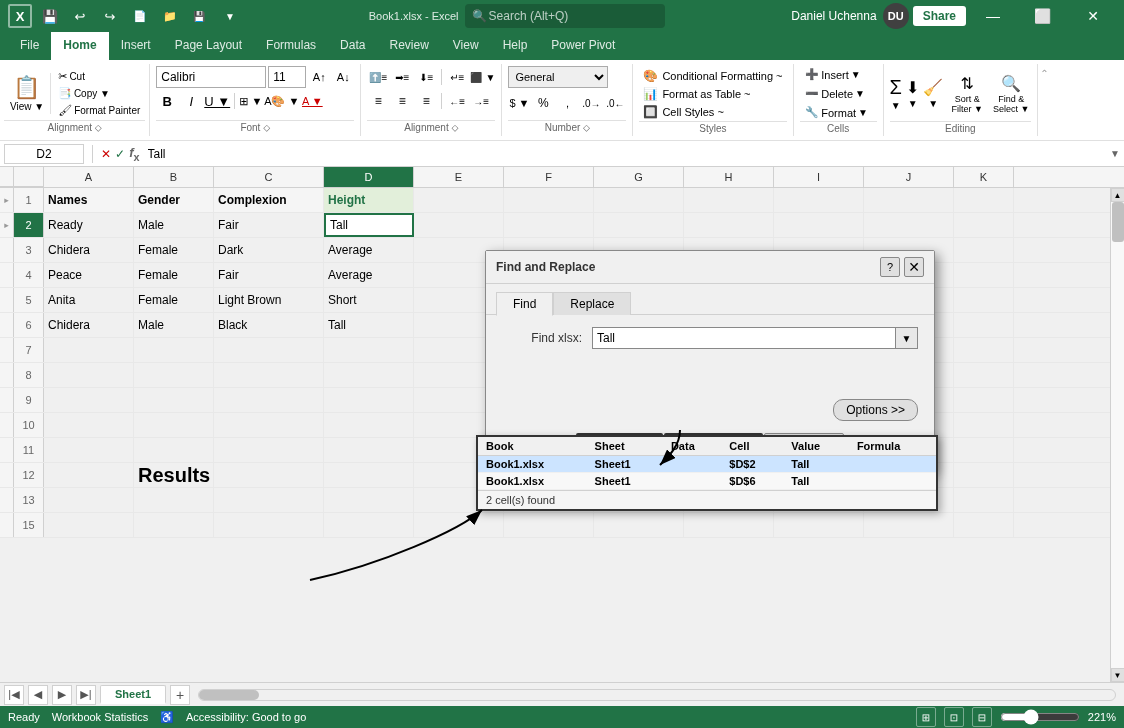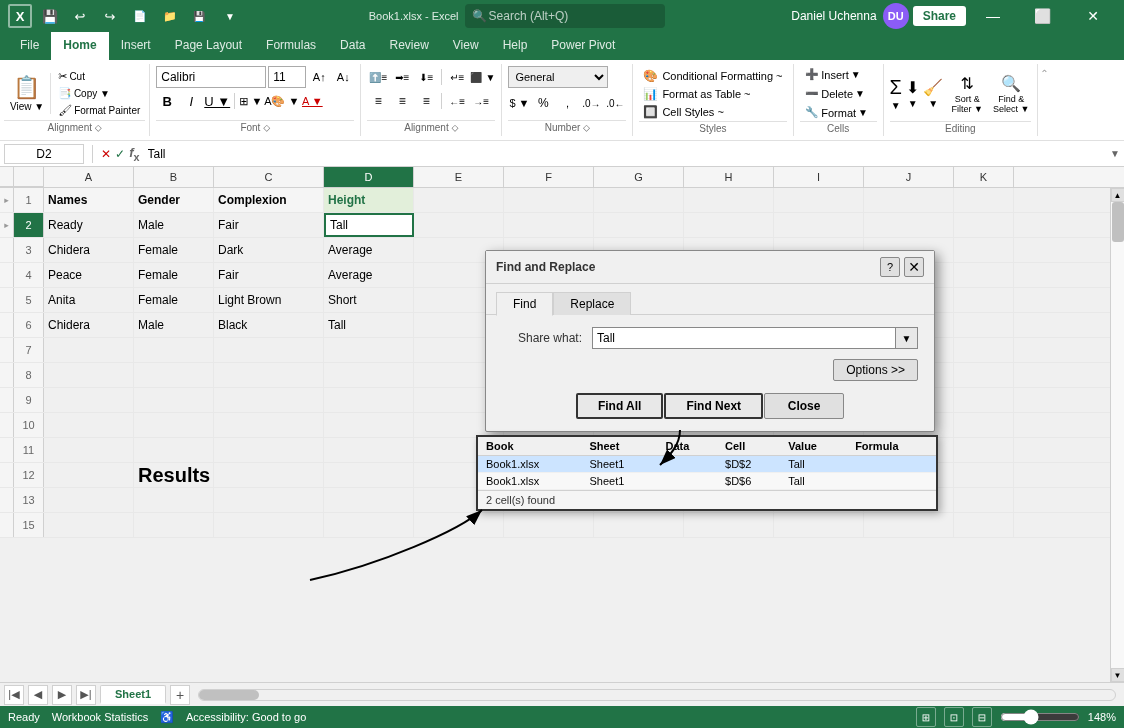--- a/index.html
+++ b/index.html
@@ -25,21 +25,21 @@
       border: none;
       border-radius: 4px;
       color: white;
       padding: 4px 32px 4px 8px;
       font-size: 12px;
       width: 200px;
       height: 24px;
     }
     .title-search::placeholder { color: rgba(255,255,255,0.7); }
     .user-area { display: flex; align-items: center; gap: 6px; font-size: 12px; color: white; }
-    .user-avatar { width: 26px; height: 26px; border-radius: 50%; background: #8b5cf6; display: flex; align-items: center; justify-content: center; font-size: 11px; font-weight: bold; color: white; }
+    .user-avatar { width: 26px; height: 26px; border-radius: 50%; background: #404040; display: flex; align-items: center; justify-content: center; font-size: 11px; font-weight: bold; color: white; }
     .share-btn { background: white; color: #217346; border: none; border-radius: 3px; padding: 3px 10px; font-size: 12px; font-weight: 600; cursor: pointer; }
     .ribbon-tabs { display: flex; background: #217346; padding-left: 8px; }
     .ribbon-tab { padding: 6px 12px; color: rgba(255,255,255,0.85); font-size: 12px; cursor: pointer; border-bottom: 2px solid transparent; }
     .ribbon-tab.active { background: white; color: #217346; font-weight: 600; }
 
     .ribbon-content { display: flex; padding: 4px 0; background: white; border-bottom: 1px solid #e0e0e0; min-height: 80px; }
     .mini-btn { display: flex; align-items: center; gap: 2px; font-size: 11px; cursor: pointer; padding: 1px 3px; border-radius: 2px; }
     .font-name-box { width: 110px; height: 22px; border: 1px solid #ababab; font-size: 12px; padding: 0 4px; }
     .font-size-box { width: 38px; height: 22px; border: 1px solid #ababab; font-size: 12px; padding: 0 4px; }
     .fmtbtn { min-width: 22px; height: 22px; border: none; background: transparent; cursor: pointer; font-size: 13px; display: flex; align-items: center; justify-content: center; border-radius: 2px; }
@@ -152,40 +152,40 @@
     .dialog-tab { padding: 4px 16px; font-size: 12px; cursor: pointer; border: 1px solid #d0d0d0; background: #e0e0e0; border-bottom: none; }
     .dialog-tab.active { background: #f0f0f0; border-bottom: 1px solid #f0f0f0; margin-bottom: -1px; z-index: 1; }
     .dialog-body { padding: 12px 16px; border-top: 1px solid #d0d0d0; margin-top: -1px; }
 
     .form-row { display: flex; align-items: center; margin-bottom: 10px; gap: 10px; }
     .form-label { width: 80px; font-size: 12px; color: #333; text-align: right; }
     .form-input-wrap { flex: 1; display: flex; }
     .form-input { flex: 1; height: 22px; border: 1px solid #888; font-size: 12px; padding: 0 4px; background: white; }
     .form-dropdown-btn { width: 22px; height: 22px; border: 1px solid #888; border-left: none; background: #e8e8e8; cursor: pointer; display: flex; align-items: center; justify-content: center; font-size: 10px; }
 
-    .options-btn { background: #e0e0e0; border: 1px solid #888; padding: 3px 12px; font-size: 12px; cursor: pointer; border-radius: 2px; margin-left: auto; display: block; margin-right: 0; }
+    .options-btn { background: #e0e0e0; border: 1px solid #888; padding: 3px 12px; font-size: 12px; cursor: pointer; border-radius: 10px; margin-left: auto; display: block; margin-right: 0; margin-top: 40px; }
 
     .dialog-action-row { display: flex; justify-content: center; gap: 1px; margin-top: 12px; }
     .action-btn { padding: 4px 20px; font-size: 12px; cursor: pointer; border: 1px solid #888; border-radius: 2px; background: #e0e0e0; min-width: 80px; font-weight: bold; }
     .action-btn.primary { background: #e8e8e8; border: 2px solid #333; font-weight: 600; }
 
     
     .results-table-wrap {
       position: absolute;
       top: 435px;
       left: 476px;
       width: 462px;
       background: white;
       border: 2px solid #333;
       box-shadow: 3px 3px 8px rgba(0,0,0,0.3);
       pointer-events: all;
     }
     .results-table { width: 100%; border-collapse: collapse; font-size: 11px; }
     .results-table th { background: #f0f0f0; border-bottom: 1px solid #d0d0d0; padding: 3px 8px; text-align: left; font-weight: 600; font-size: 11px; }
-    .results-table td { padding: 2px 8px; border-bottom: 1px solid #f0f0f0; }
+    .results-table td { padding: 2px 8px; border-bottom: 1px solid #f0f0f0; font-weight: bold; }
     .results-table tr:nth-child(even) td { background: #f8f8f8; }
     .results-table tr.selected-row td { background: #cce4ff; }
     .results-footer { padding: 3px 8px; font-size: 11px; color: #333; background: #f5f5f5; border-top: 1px solid #d0d0d0; }
 
     
     .arrow-canvas { position: absolute; top: 0; left: 0; pointer-events: none; }
 
     
     .vertical-scrollbar { width: 14px; background: #f0f0f0; border-left: 1px solid #d0d0d0; display: flex; flex-direction: column; align-items: center; }
     .scroll-btn { width: 14px; height: 14px; background: #e0e0e0; border: 1px solid #d0d0d0; display: flex; align-items: center; justify-content: center; font-size: 8px; cursor: pointer; }
@@ -676,40 +676,40 @@
       <span>Ready</span>
       <span style="cursor:pointer;">Workbook Statistics</span>
       <span style="font-size:11px;">♿</span>
       <span>Accessibility: Good to go</span>
     </div>
     <div class="status-right">
       <div class="view-btn">⊞</div>
       <div class="view-btn">⊡</div>
       <div class="view-btn">⊟</div>
       <input type="range" class="zoom-slider" min="10" max="400" value="148" style="">
-      <span>148%</span>
+      <span>221%</span>
     </div>
   </div>
 
   <div class="dialog-overlay">
     <div class="dialog">
       <div class="dialog-title-bar">
         <span class="dialog-title">Find and Replace</span>
         <div class="dialog-controls">
           <div class="dialog-help-btn">?</div>
           <div class="dialog-close-btn">✕</div>
         </div>
       </div>
       <div class="dialog-tabs">
         <div class="dialog-tab active">Find</div>
         <div class="dialog-tab">Replace</div>
       </div>
       <div class="dialog-body">
         <div class="form-row">
-          <label class="form-label">Share what:</label>
+          <label class="form-label">Find xlsx:</label>
           <div class="form-input-wrap">
             <input class="form-input" value="Tall" style="">
             <div class="form-dropdown-btn">▼</div>
           </div>
         </div>
         <div style="display:flex;justify-content:flex-end; margin-bottom:8px;">
           <button class="options-btn">Options &gt;&gt;</button>
         </div>
         <div class="dialog-action-row">
           <button class="action-btn primary">Find All</button>

